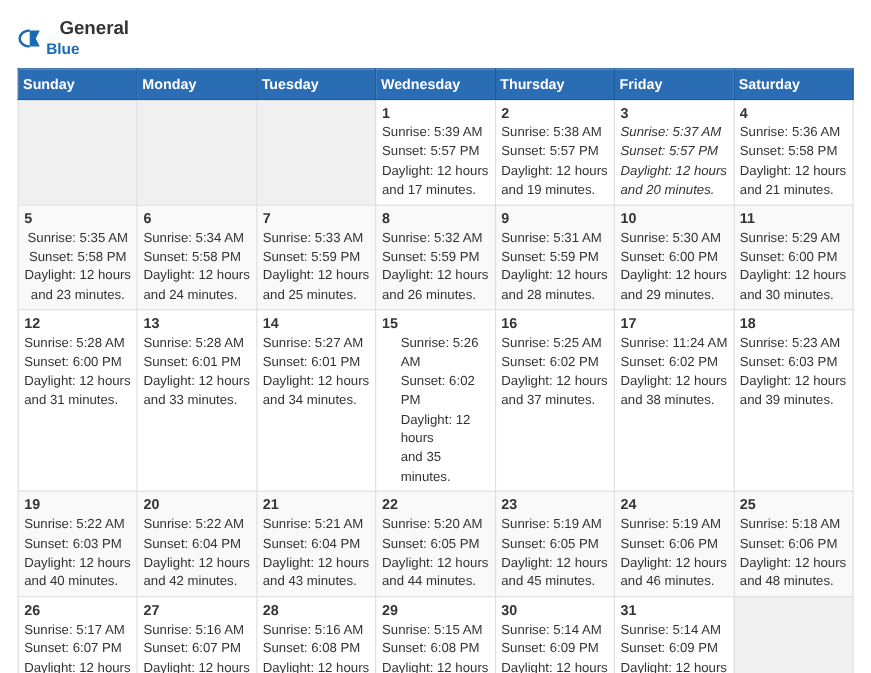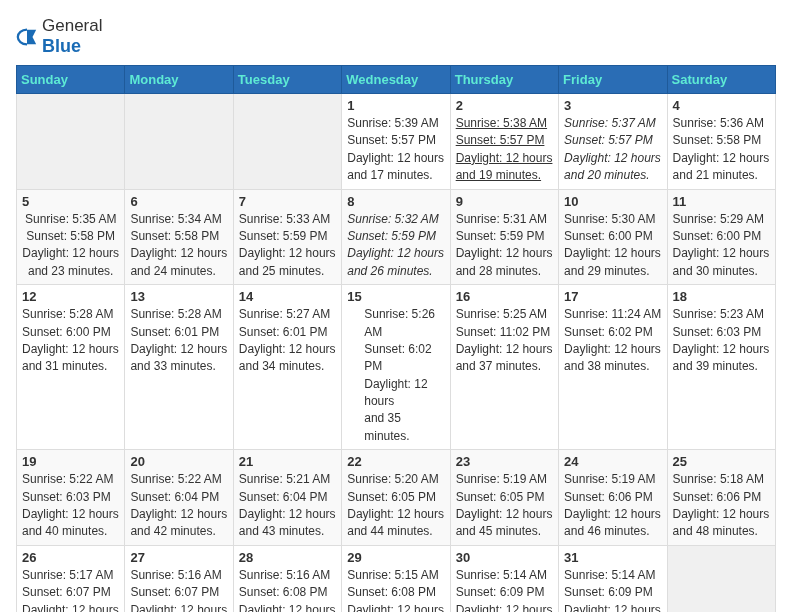--- a/index.html
+++ b/index.html
@@ -38,21 +38,21 @@
       font-size: 15px;
       color: #444;
     }
     .calendar {
       width: 100%;
       border-collapse: collapse;
       border: 1px solid #ccc;
     }
     .calendar th {
       background-color: #2a6db5;
-      color: #5eead4;
+      color: #ffffff;
       font-size: 13px;
       font-weight: bold;
       padding: 6px 4px;
       text-align: left;
       border: 1px solid #1e5a9a;
     }
     .calendar td {
       vertical-align: top;
       padding: 4px 5px;
       border: 1px solid #ddd;
@@ -83,24 +83,24 @@
 <body>
 
 <div class="header-area">
   <div class="logo">
     <svg class="logo-icon" viewBox="0 0 24 24" fill="none">
       <path d="M12 4 C6 4 2 8 2 12 C2 16 6 20 12 20" stroke="#1a6bb5" stroke-width="2.5" fill="none"></path>
       <path d="M12 4 L22 4 L18 12 L22 20 L12 20" fill="#1a6bb5"></path>
     </svg>
     <div>
       <div>
-        <span style="font-size:17px;font-weight:normal;color:#333;">General</span>
+        <span style="font-size:17px;font-weight:bold;color:#333;margin-left:12px;">General</span>
       </div>
       <div>
-        <span style="font-size:18px;font-weight:bold;color:#1a6bb5;">Blue</span>
+        <span style="font-size:14px;font-weight:bold;color:#1a6bb5;">Blue</span>
       </div>
     </div>
   </div>
   <div class="title-area">
     <div class="main-title"></div>
     <div class="subtitle"></div>
   </div>
 </div>
 
 <table class="calendar">
@@ -122,21 +122,21 @@
         <td class="empty-cell"></td>
         <td>
           <span class="day-number">1</span>
           <div class="day-info" style="white-space: pre-line;">Sunrise: 5:39 AM
 Sunset: 5:57 PM
 Daylight: 12 hours
 and 17 minutes.</div>
         </td>
         <td>
           <span class="day-number">2</span>
-          <div class="day-info" style="white-space: pre-line; text-decoration: underline;">Sunrise: 5:38 AM
+          <div class="day-info" style="white-space: pre-line;">Sunrise: 5:38 AM
 Sunset: 5:57 PM
 Daylight: 12 hours
 and 19 minutes.</div>
         </td>
         <td>
           <span class="day-number">3</span>
           <div class="day-info" style="white-space: pre-line; font-style: italic;">Sunrise: 5:37 AM
 Sunset: 5:57 PM
 Daylight: 12 hours
 and 20 minutes.</div>
@@ -166,21 +166,21 @@
         </td>
         <td>
           <span class="day-number">7</span>
           <div class="day-info" style="white-space: pre-line;">Sunrise: 5:33 AM
 Sunset: 5:59 PM
 Daylight: 12 hours
 and 25 minutes.</div>
         </td>
         <td>
           <span class="day-number">8</span>
-          <div class="day-info" style="white-space: pre-line; font-style: italic;">Sunrise: 5:32 AM
+          <div class="day-info" style="white-space: pre-line;">Sunrise: 5:32 AM
 Sunset: 5:59 PM
 Daylight: 12 hours
 and 26 minutes.</div>
         </td>
         <td>
           <span class="day-number">9</span>
           <div class="day-info" style="white-space: pre-line;">Sunrise: 5:31 AM
 Sunset: 5:59 PM
 Daylight: 12 hours
 and 28 minutes.</div>
@@ -225,21 +225,21 @@
         <td>
           <span class="day-number">15</span>
           <div class="day-info" style="white-space: pre-line; margin-left: 17px;">Sunrise: 5:26 AM
 Sunset: 6:02 PM
 Daylight: 12 hours
 and 35 minutes.</div>
         </td>
         <td>
           <span class="day-number">16</span>
           <div class="day-info" style="white-space: pre-line;">Sunrise: 5:25 AM
-Sunset: 11:02 PM
+Sunset: 6:02 PM
 Daylight: 12 hours
 and 37 minutes.</div>
         </td>
         <td>
           <span class="day-number">17</span>
           <div class="day-info" style="white-space: pre-line;">Sunrise: 11:24 AM
 Sunset: 6:02 PM
 Daylight: 12 hours
 and 38 minutes.</div>
         </td>

